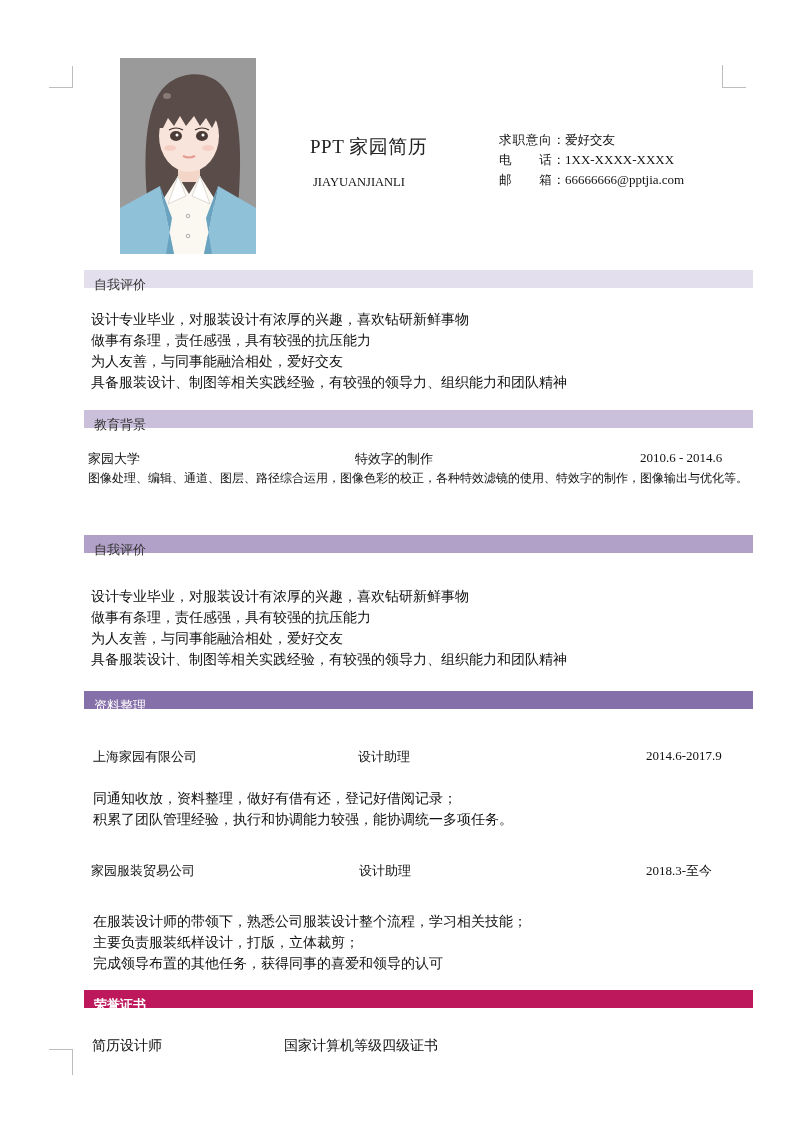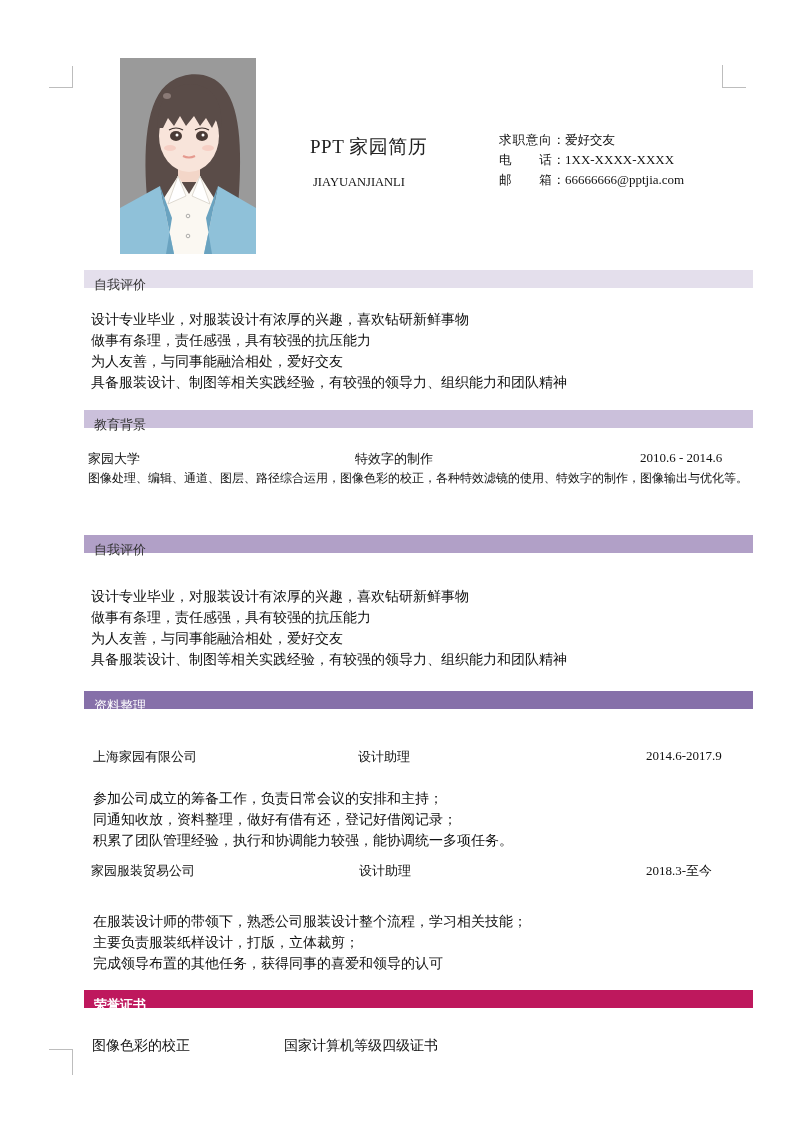--- a/index.html
+++ b/index.html
@@ -137,33 +137,32 @@
 </div>
 
 <div class="section-bar bar4">资料整理</div>
 
 <div class="job-row jr1">
   <span style="left:0">上海家园有限公司</span>
   <span style="left:265px">设计助理</span>
   <span class="job-date" style="left:553px">2014.6-2017.9</span>
 </div>
 <div class="job-desc jd1">
-  <div>参加公司成立的筹备工作，负责日常会议的安排和主持；</div>
   <div>同通知收放，资料整理，做好有借有还，登记好借阅记录；</div>
   <div>积累了团队管理经验，执行和协调能力较强，能协调统一多项任务。</div>
 </div>
 
 <div class="job-row jr2">
   <span style="left:-2px">家园服装贸易公司</span>
   <span style="left:266px">设计助理</span>
   <span class="job-date" style="left:553px">2018.3-至今</span>
 </div>
 <div class="job-desc jd2">
   <div>在服装设计师的带领下，熟悉公司服装设计整个流程，学习相关技能；</div>
   <div>主要负责服装纸样设计，打版，立体裁剪；</div>
   <div>完成领导布置的其他任务，获得同事的喜爱和领导的认可</div>
 </div>
 
 <div class="section-bar bar5">荣誉证书</div>
 <div class="cert-row">
-  <span style="left:0">图像色彩的校正</span>
+  <span style="left:0">简历设计师</span>
   <span style="left:192px">国家计算机等级四级证书</span>
 </div>
 
 </body></html>

